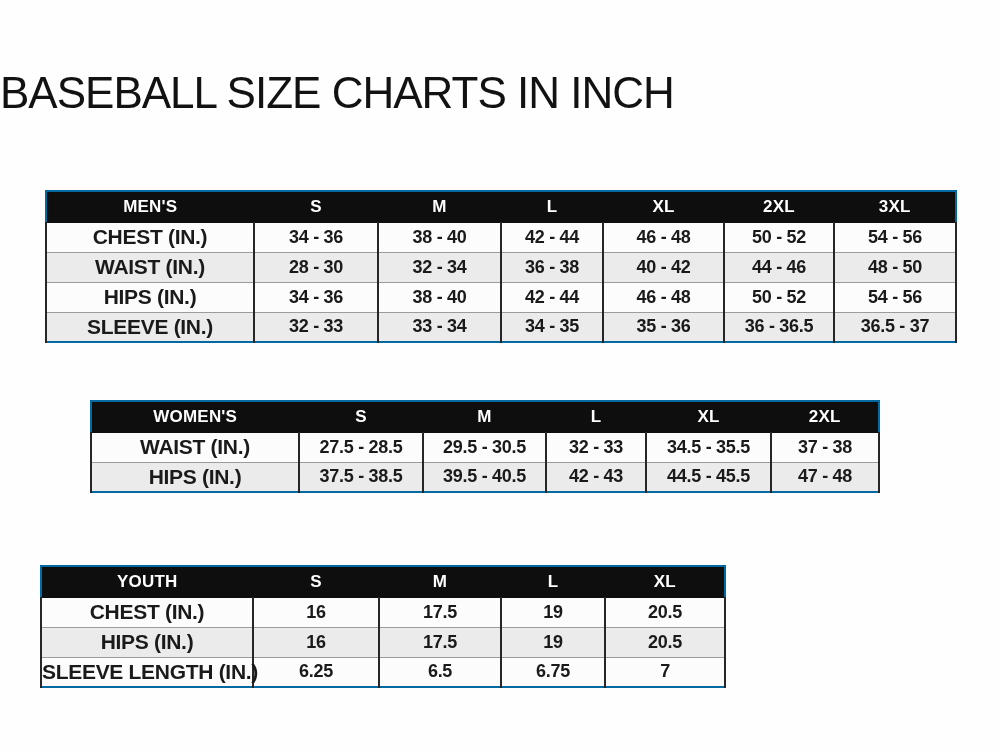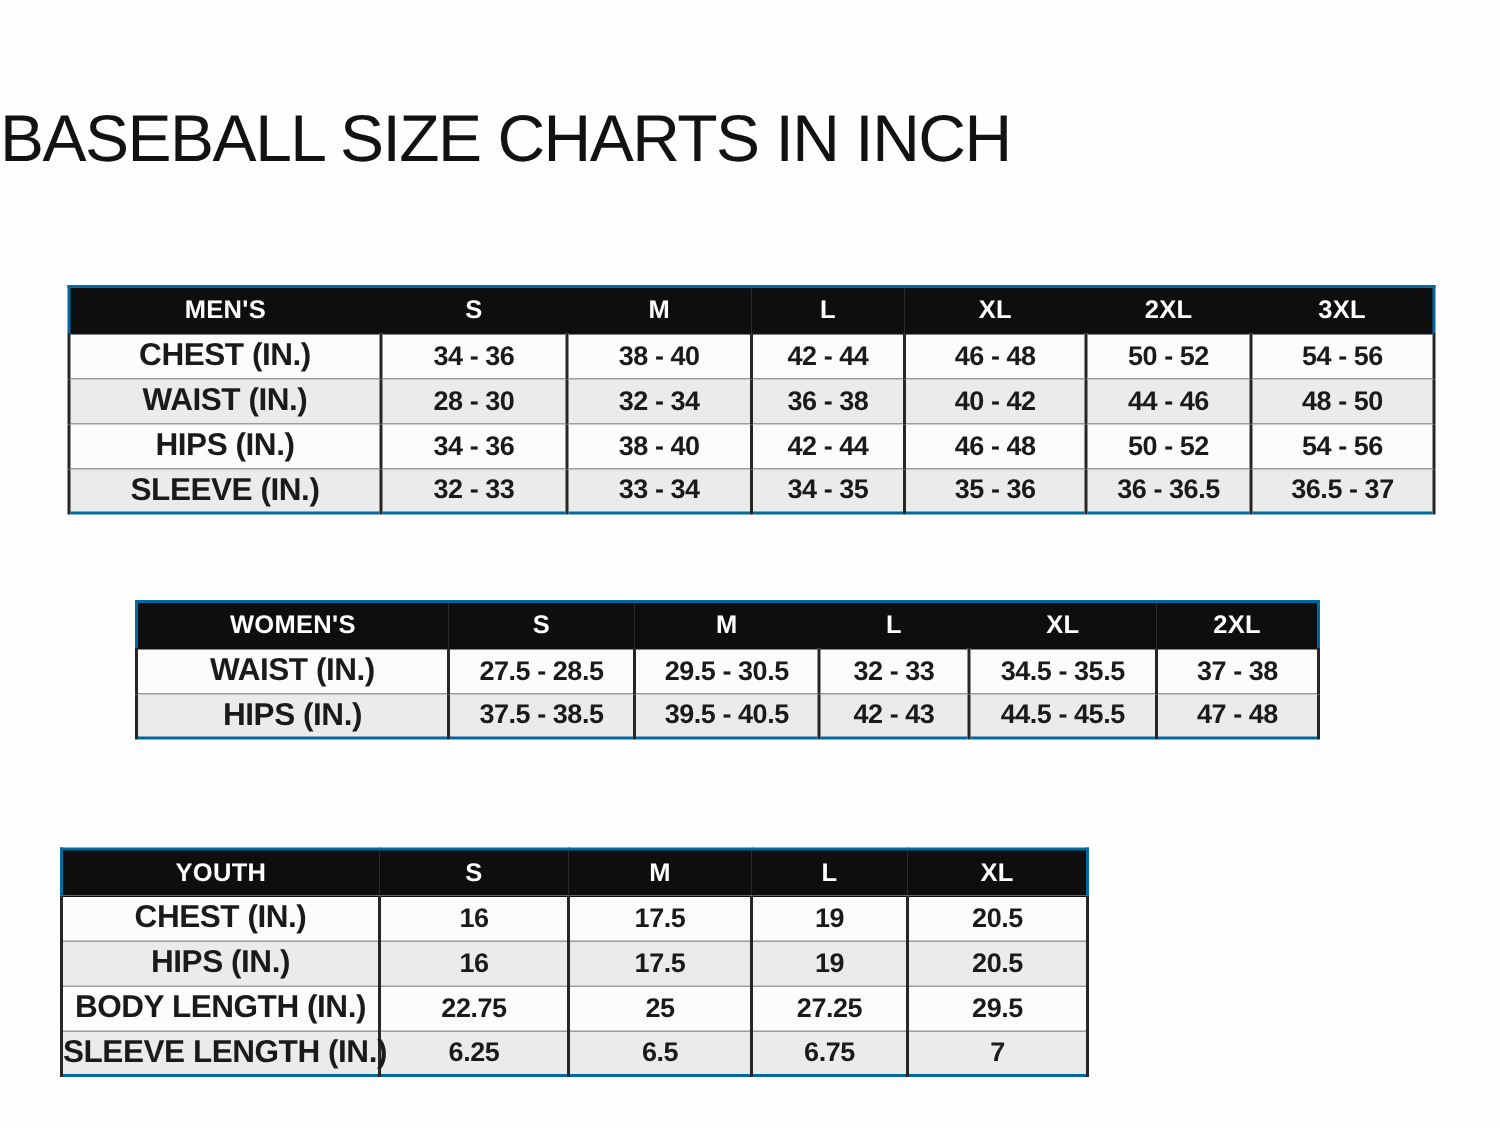--- a/index.html
+++ b/index.html
@@ -194,27 +194,20 @@
           <td>20.5</td>
         </tr>
         <tr>
           <td>HIPS (IN.)</td>
           <td>16</td>
           <td>17.5</td>
           <td>19</td>
           <td>20.5</td>
         </tr>
         <tr>
-          <td>BODY LENGTH (IN.)</td>
-          <td>22.75</td>
-          <td>25</td>
-          <td>27.25</td>
-          <td>29.5</td>
-        </tr>
-        <tr>
           <td>SLEEVE LENGTH (IN.)</td>
           <td>6.25</td>
           <td>6.5</td>
           <td>6.75</td>
           <td>7</td>
         </tr>
       </tbody>
     </table>
 </div>
 

